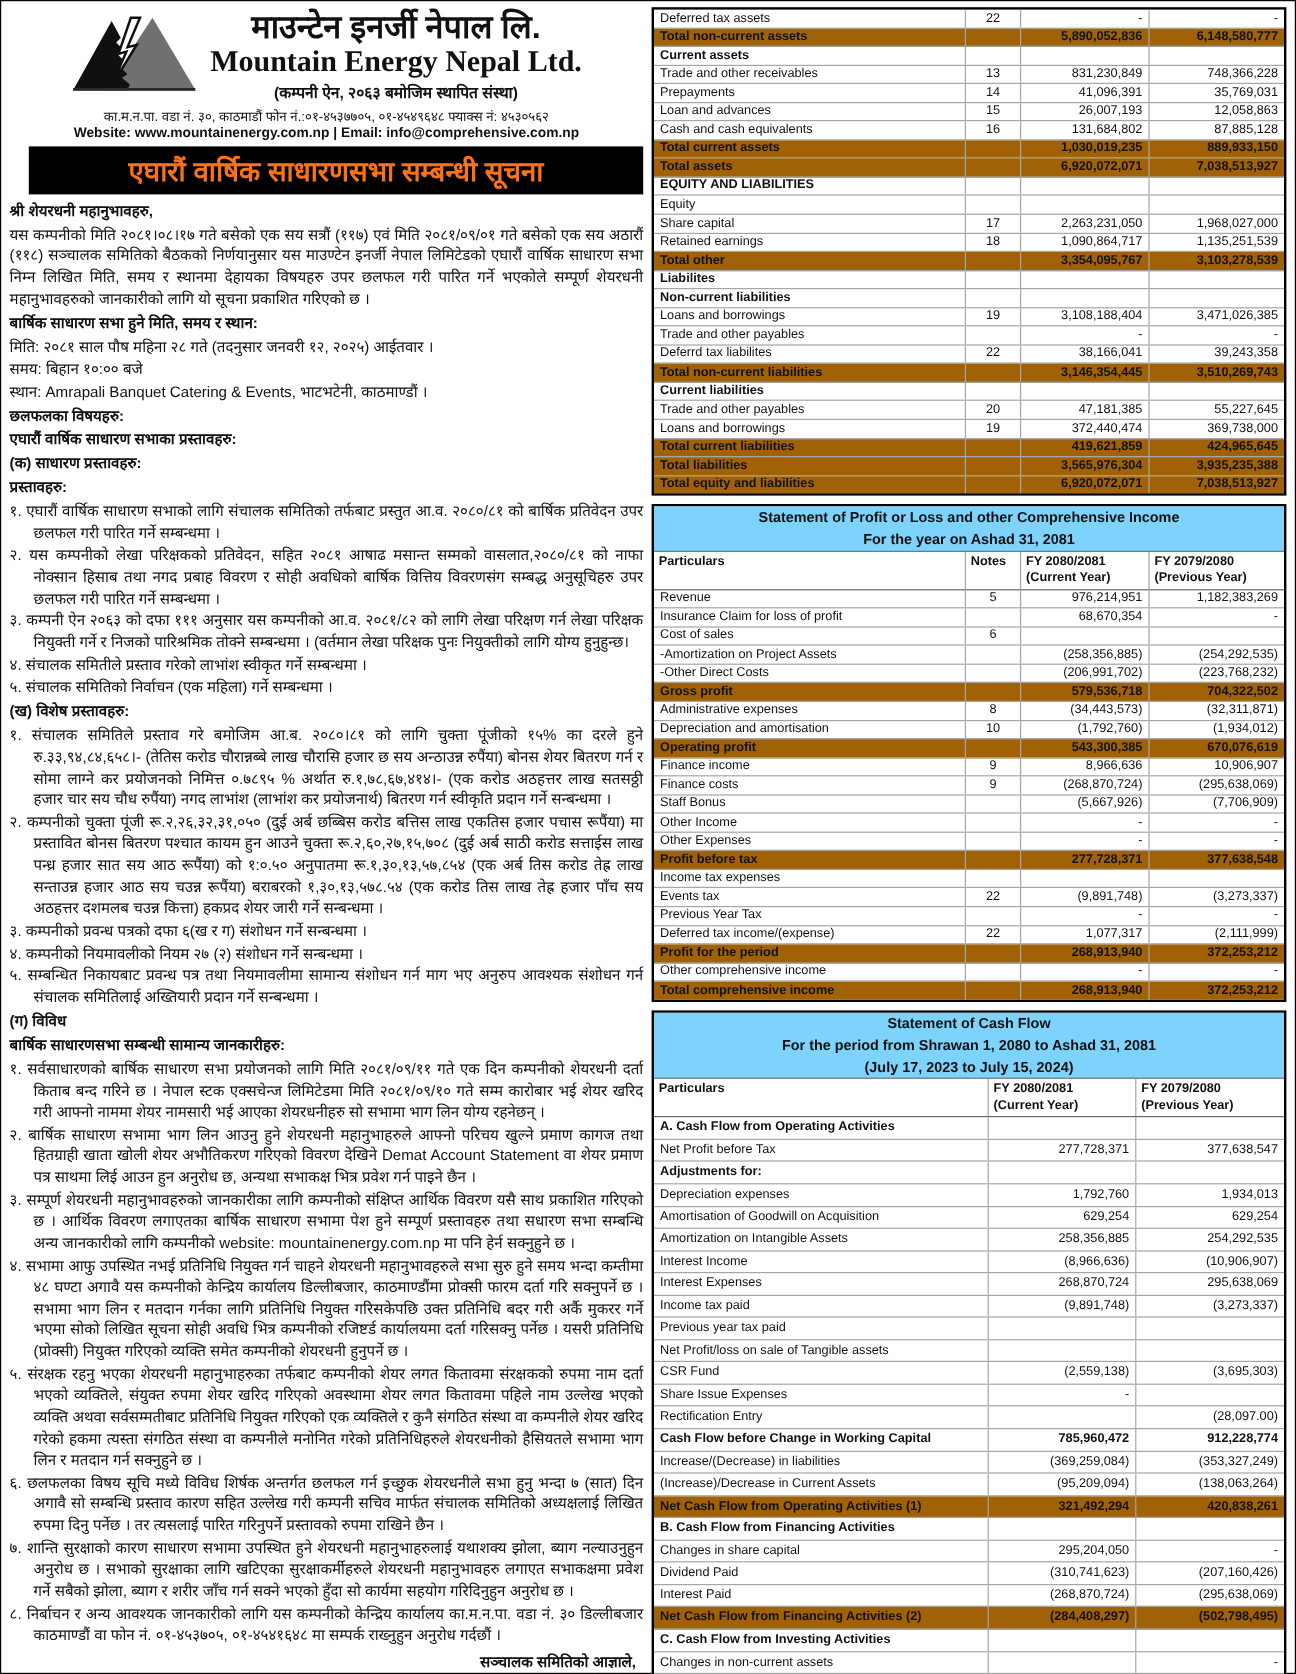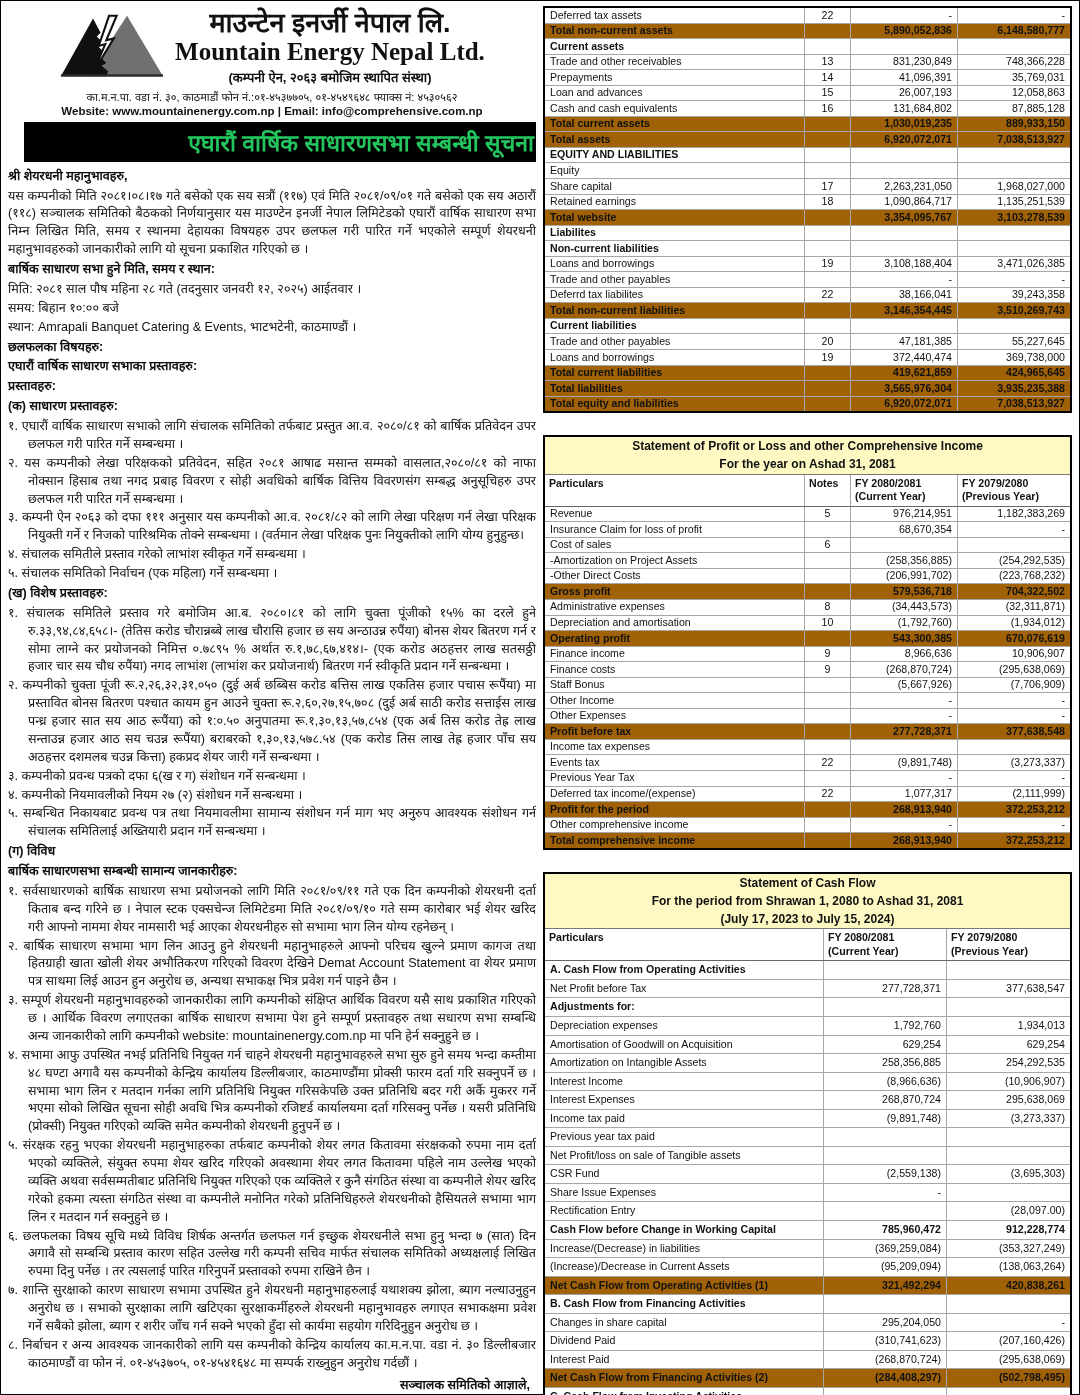--- a/index.html
+++ b/index.html
@@ -1,40 +1,40 @@
 <!DOCTYPE html>
 <html><head>
 <meta charset="utf-8">
 <style>
   html,body{margin:0;padding:0;background:#fff;}
   body{width:1080px;height:1395px;overflow:hidden;font-family:"Liberation Sans",sans-serif;color:#111;}
   .page{box-sizing:border-box;width:1080px;height:1395px;padding:5px 7px;display:flex;gap:7px;border:1px solid #000;}
   .col-left{width:528px;flex:none;display:flex;flex-direction:column;}
-  .col-right{flex:1;display:flex;flex-direction:column;gap:22px;}
+  .col-right{flex:1;display:flex;flex-direction:column;gap:7px;}
 
   
   .hdr{display:flex;align-items:center;justify-content:center;gap:12px;padding:2px 0 0 0;}
   .hdr-titles{text-align:center;}
   .co-np{font-size:27px;font-weight:bold;line-height:1.12;}
   .co-en{font-family:"Liberation Serif",serif;font-size:25px;font-weight:bold;line-height:1.1;}
   .co-sub{font-size:13px;font-weight:bold;margin-top:2px;}
   .addr{font-size:11px;text-align:center;margin-top:3px;}
   .contact{font-size:11.5px;font-weight:bold;text-align:center;margin-top:1px;}
-  .banner{background:#000;color:#22c55e;text-align:right;font-weight:bold;font-size:23px;padding:4px 2px;margin:5px 0 4px 16px;}
+  .banner{background:#000;color:#f97316;text-align:center;font-weight:bold;font-size:23px;padding:4px 2px;margin:5px 0 4px 16px;}
 
   
   .notice{font-size:12.6px;line-height:1.42;text-align:justify;}
   .notice .bold{font-weight:bold;}
   .notice p{margin:2px 0;}
   .nlist div{margin:1px 0;padding-left:20px;text-indent:-20px;}
   .sig{text-align:right;font-weight:bold;margin:4px 6px 4px 0;line-height:1.4;}
 
   
   .fin{border:2px solid #000;background:#fff;}
-  .tbl-titlebox{border-bottom:1px solid #777;background:#fef9c3;}
+  .tbl-titlebox{border-bottom:1px solid #777;background:#7dd3fc;}
   .tbl-title{font-weight:bold;text-align:center;font-size:12px;line-height:1.35;padding:1px 2px;}
   .trow{display:grid;border-bottom:1px solid #a6a6a6;}
   .trow:last-child{border-bottom:none;}
   .trow span{padding:0.5px 5px;border-right:1px solid #a6a6a6;font-size:10.6px;line-height:1.28;min-height:13px;}
   .trow span:last-child{border-right:none;}
   .trow .num{text-align:right;}
   .trow .note{text-align:center;}
   .thead{font-weight:bold;border-bottom:1.5px solid #666;}
   .thead span{text-align:left;white-space:pre-line;padding:2px 4px;}
   .sec{font-weight:bold;}
@@ -75,22 +75,22 @@
       <p class="bold">श्री शेयरधनी महानुभावहरु,</p>
       <p>यस कम्पनीको मिति २०८१।०८।१७ गते बसेको एक सय सत्रौं (११७) एवं मिति २०८१/०९/०१ गते बसेको एक सय अठारौं (११८) सञ्चालक समितिको बैठकको निर्णयानुसार यस माउण्टेन इनर्जी नेपाल लिमिटेडको एघारौं वार्षिक साधारण सभा निम्न लिखित मिति, समय र स्थानमा देहायका विषयहरु उपर छलफल गरी पारित गर्ने भएकोले सम्पूर्ण शेयरधनी महानुभावहरुको जानकारीको लागि यो सूचना प्रकाशित गरिएको छ ।</p>
       <p class="bold">बार्षिक साधारण सभा हुने मिति, समय र स्थान:</p>
       <div class="nlist">
           <div>मिति: २०८१ साल पौष महिना २८ गते (तदनुसार जनवरी १२, २०२५) आईतवार ।</div>
           <div>समय: बिहान १०:०० बजे</div>
           <div>स्थान: Amrapali Banquet Catering &amp; Events, भाटभटेनी, काठमाण्डौं ।</div>
         </div>
       <p class="bold">छलफलका विषयहरु:</p>
       <p class="bold">एघारौं वार्षिक साधारण सभाका प्रस्तावहरु:</p>
+      <p class="bold">(क) साधारण प्रस्तावहरु:</p>
       <p class="bold">प्रस्तावहरु:</p>
-      <p class="bold">(क) साधारण प्रस्तावहरु:</p>
       <div class="nlist">
           <div>१. एघारौं वार्षिक साधारण सभाको लागि संचालक समितिको तर्फबाट प्रस्तुत आ.व. २०८०/८१ को बार्षिक प्रतिवेदन उपर छलफल गरी पारित गर्ने सम्बन्धमा ।</div>
           <div>२. यस कम्पनीको लेखा परिक्षकको प्रतिवेदन, सहित २०८१ आषाढ मसान्त सम्मको वासलात,२०८०/८१ को नाफा नोक्सान हिसाब तथा नगद प्रबाह विवरण र सोही अवधिको बार्षिक वित्तिय विवरणसंग सम्बद्ध अनुसूचिहरु उपर छलफल गरी पारित गर्ने सम्बन्धमा ।</div>
           <div>३. कम्पनी ऐन २०६३ को दफा १११ अनुसार यस कम्पनीको आ.व. २०८१/८२ को लागि लेखा परिक्षण गर्न लेखा परिक्षक नियुक्ती गर्ने र निजको पारिश्रमिक तोक्ने सम्बन्धमा । (वर्तमान लेखा परिक्षक पुनः नियुक्तीको लागि योग्य हुनुहुन्छ।</div>
           <div>४. संचालक समितीले प्रस्ताव गरेको लाभांश स्वीकृत गर्ने सम्बन्धमा ।</div>
           <div>५. संचालक समितिको निर्वाचन (एक महिला) गर्ने सम्बन्धमा ।</div>
         </div>
       <p class="bold">(ख) विशेष प्रस्तावहरु:</p>
       <div class="nlist">
           <div>१. संचालक समितिले प्रस्ताव गरे बमोजिम आ.ब. २०८०।८१ को लागि चुक्ता पूंजीको १५% का दरले हुने रु.३३,९४,८४,६५८।- (तेतिस करोड चौरान्नब्बे लाख चौरासि हजार छ सय अन्ठाउन्न रुपैंया) बोनस शेयर बितरण गर्न र सोमा लाग्ने कर प्रयोजनको निमित्त ०.७८९५ % अर्थात रु.१,७८,६७,४१४।- (एक करोड अठहत्तर लाख सतसठ्ठी हजार चार सय चौध रुपैंया) नगद लाभांश (लाभांश कर प्रयोजनार्थ) बितरण गर्न स्वीकृति प्रदान गर्ने सन्बन्धमा ।</div>
@@ -195,21 +195,21 @@
           <span class="num">2,263,231,050</span>
           <span class="num">1,968,027,000</span>
         </div>
         <div class="trow">
           <span class="lbl">Retained earnings</span>
           <span class="note">18</span>
           <span class="num">1,090,864,717</span>
           <span class="num">1,135,251,539</span>
         </div>
         <div class="trow tot">
-          <span class="lbl">Total website</span>
+          <span class="lbl">Total other</span>
           <span class="note"></span>
           <span class="num">3,354,095,767</span>
           <span class="num">3,103,278,539</span>
         </div>
         <div class="trow sec">
           <span class="lbl">Liabilites</span>
           <span class="note"></span>
           <span class="num"></span>
           <span class="num"></span>
         </div>

